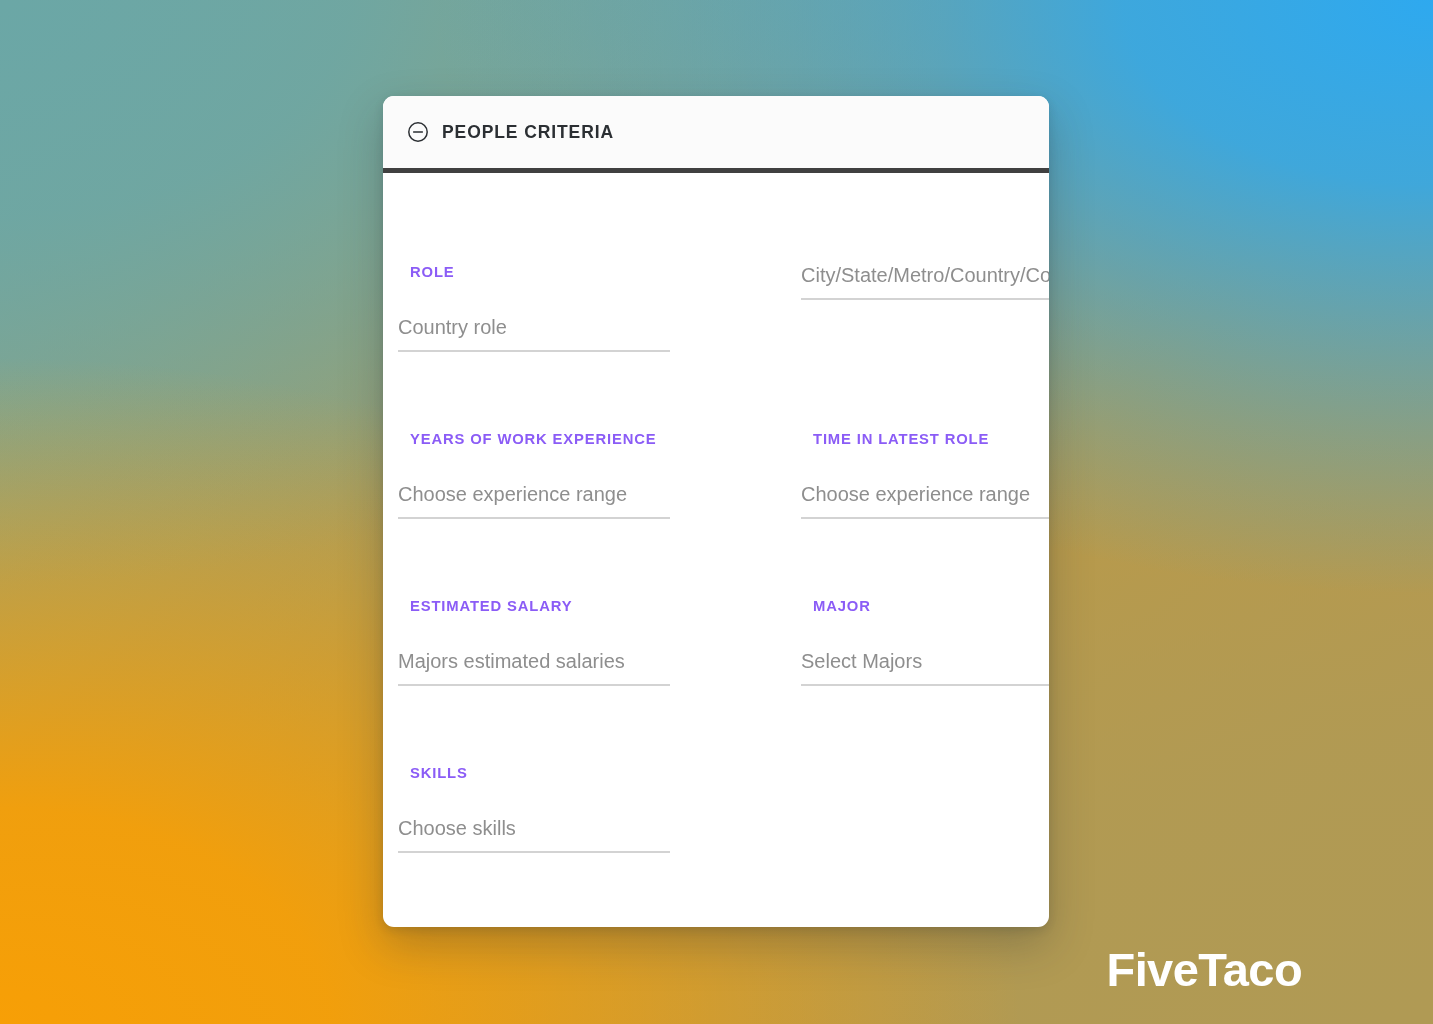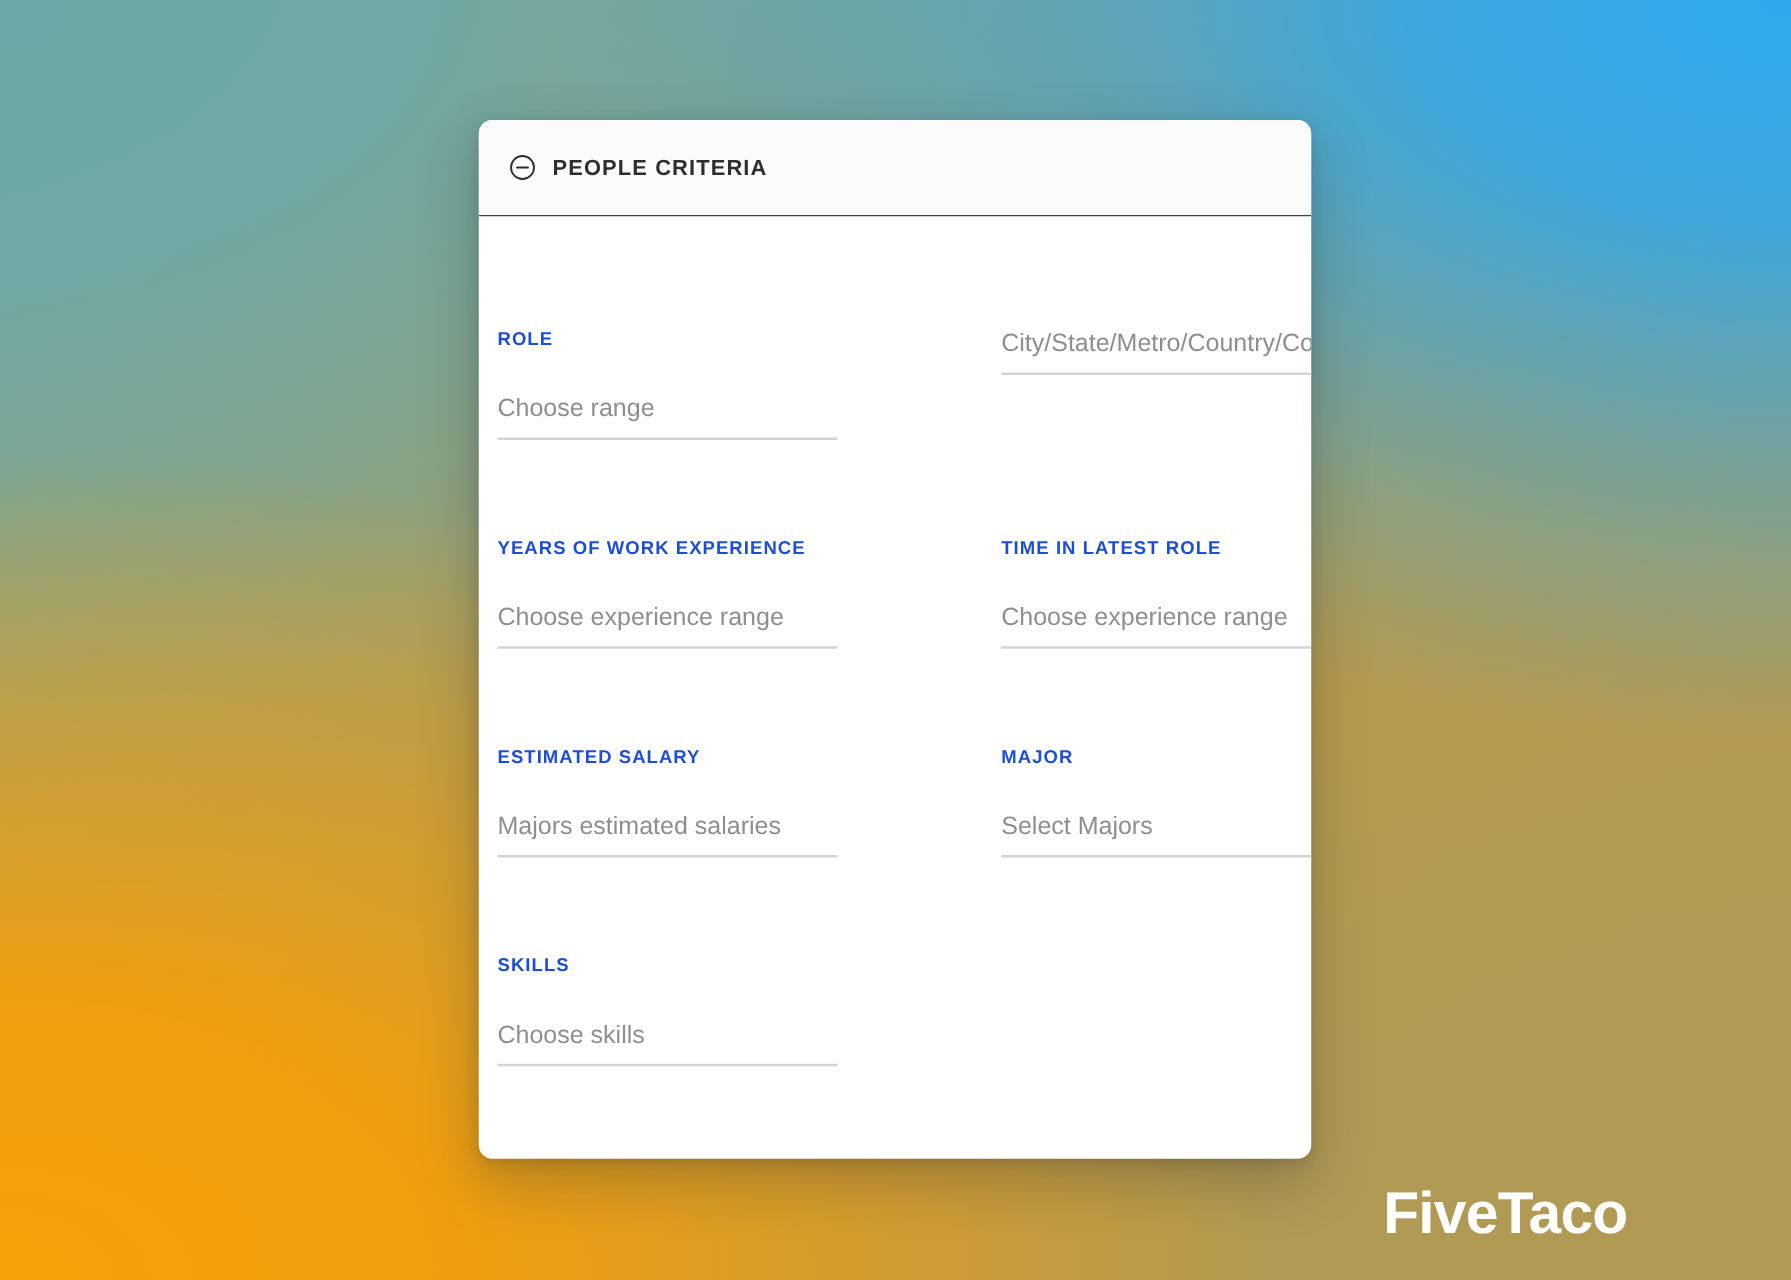--- a/index.html
+++ b/index.html
@@ -40,21 +40,21 @@
     box-shadow: 0 18px 44px rgba(30,40,50,0.26), 0 3px 10px rgba(30,40,50,0.14);
     overflow: hidden;
     display: flex;
     flex-direction: column;
   }
 
   #card-header {
     height: 77px;
     flex: 0 0 77px;
     background: #fbfbfb;
-    border-bottom: 1px solid #404040;
+    border-bottom: 5px solid #404040;
     display: flex;
     align-items: center;
     padding: 0 0 0 24px;
   }
   #collapse-icon {
     width: 22px;
     height: 22px;
     flex: 0 0 22px;
     display: block;
     margin-right: 13px;
@@ -80,24 +80,24 @@
     grid-auto-rows: 167px;
     padding-left: 15px;
   }
   .field {
     padding-left: 0;
   }
   .field-label {
     font-size: 14.8px;
     font-weight: bold;
     letter-spacing: 0.85px;
-    color: #1d4ed8;
+    color: #8b5cf6;
     text-transform: uppercase;
     white-space: nowrap;
-    margin: 0 0 37px 0;
+    margin: 0 0 37px 12px;
     line-height: 1;
   }
   .field-control {
     width: 272px;
     border-bottom: 2px solid #d3d3d3;
     padding: 0 0 12px 0;
     background: transparent;
   }
   .field-placeholder {
     font-size: 20px;
@@ -135,21 +135,21 @@
     </svg>
     <span id="card-title">PEOPLE CRITERIA</span>
   </div>
 
   <div id="card-body">
     <div class="form-grid">
 
       <div class="field">
         <div class="field-label">ROLE</div>
         <div class="field-control">
-          <span class="field-placeholder">Choose range</span>
+          <span class="field-placeholder">Country role</span>
         </div>
       </div>
 
       <div class="field">
         <div class="field-control">
           <span class="field-placeholder">City/State/Metro/Country/Continent</span>
         </div>
       </div>
 
       <div class="field">

